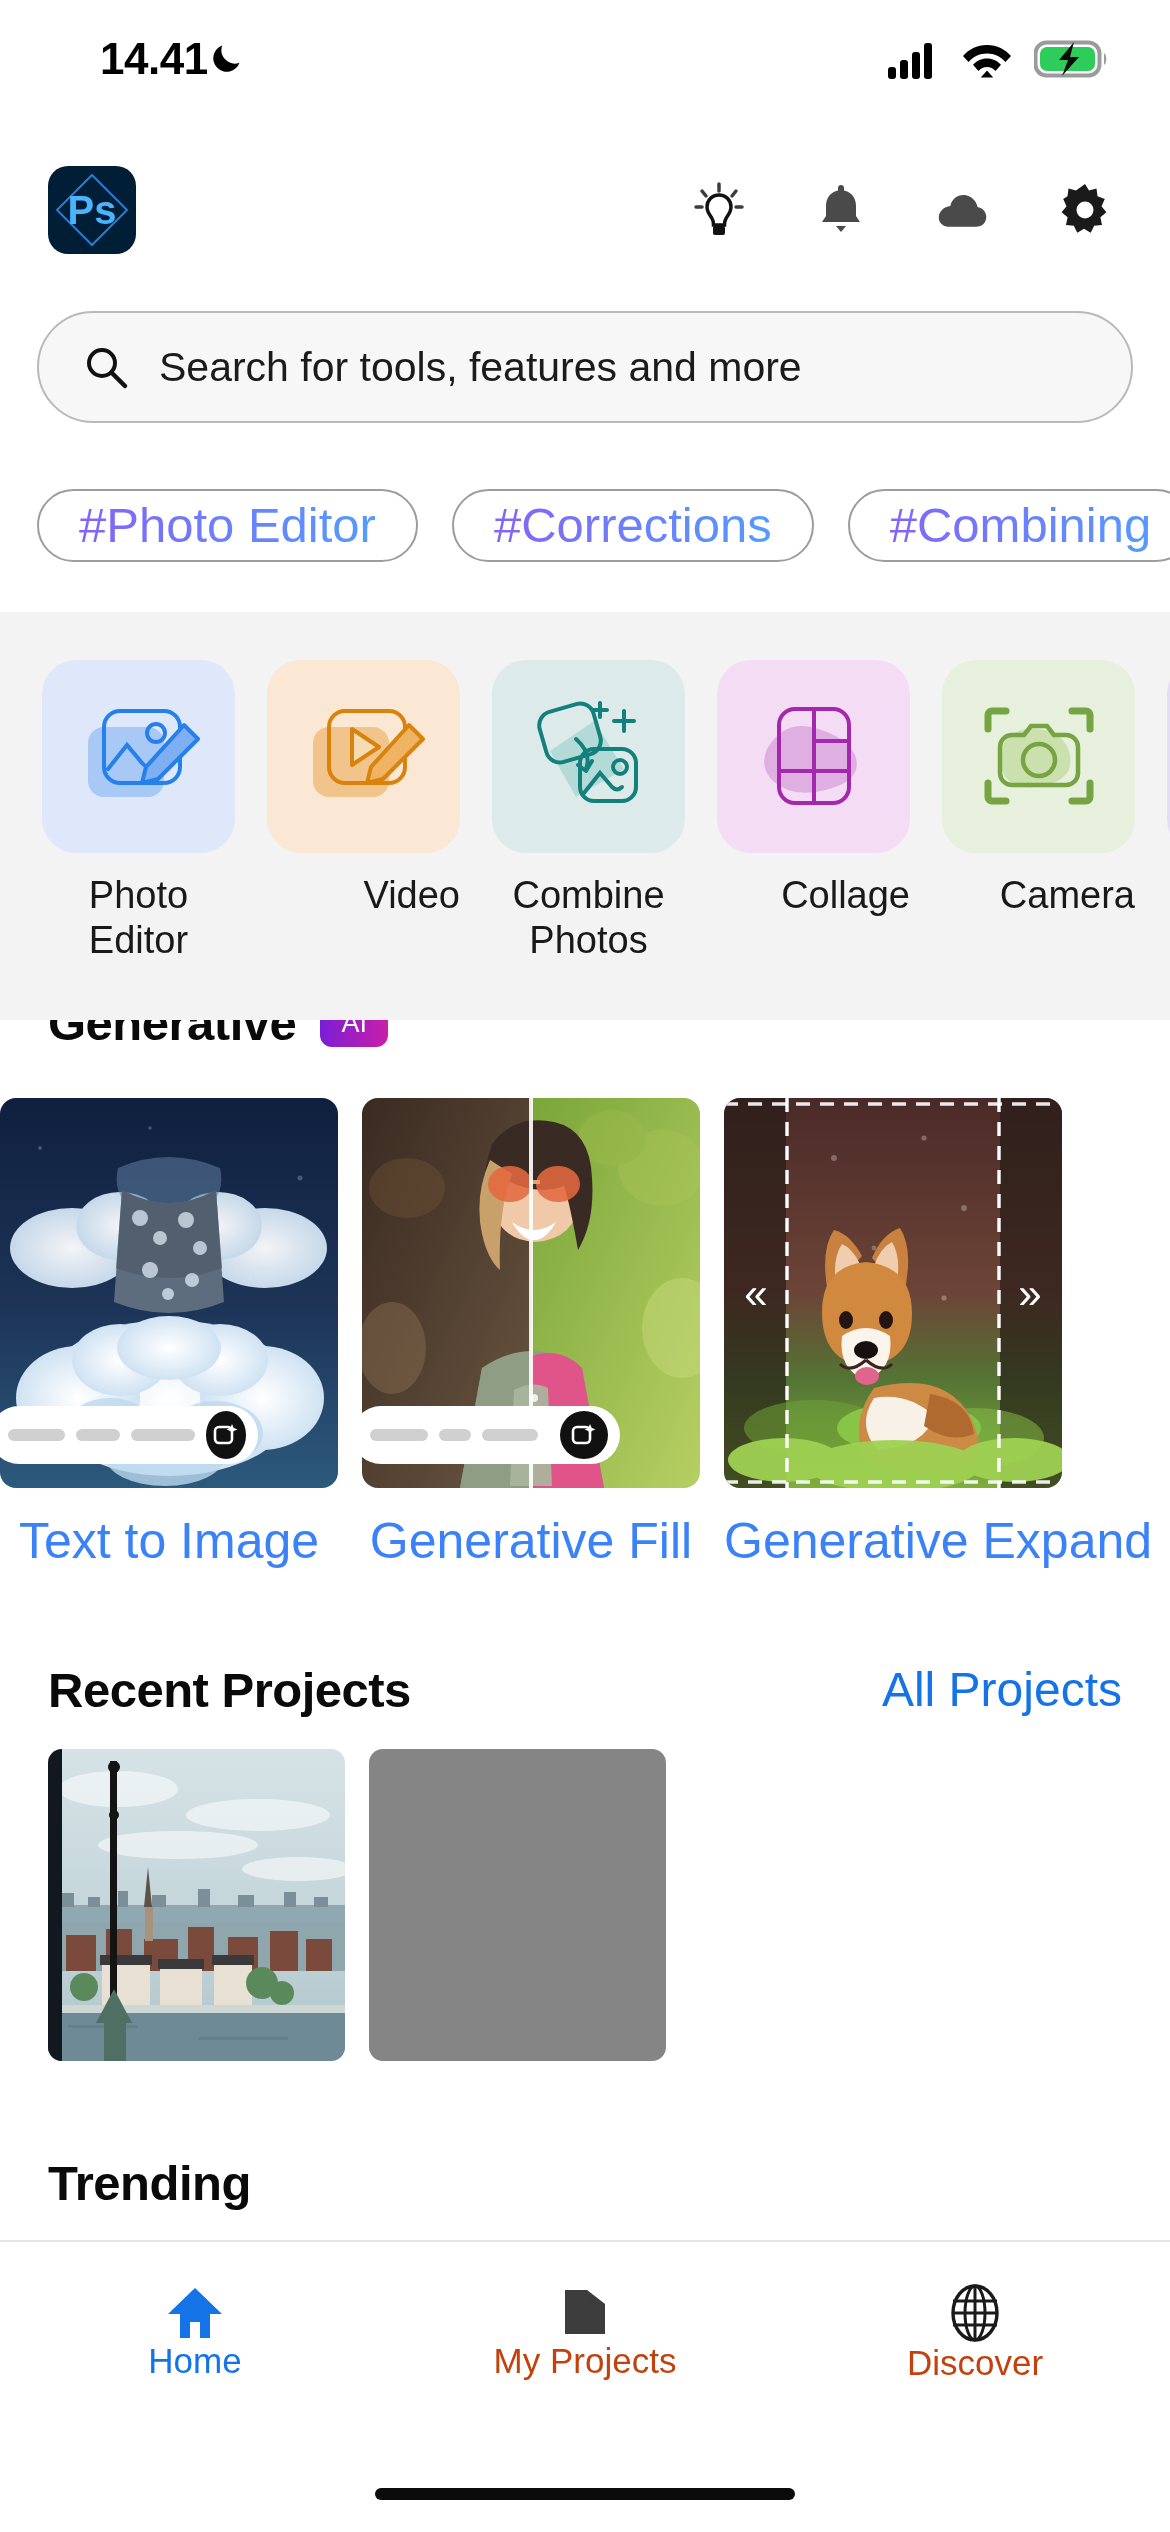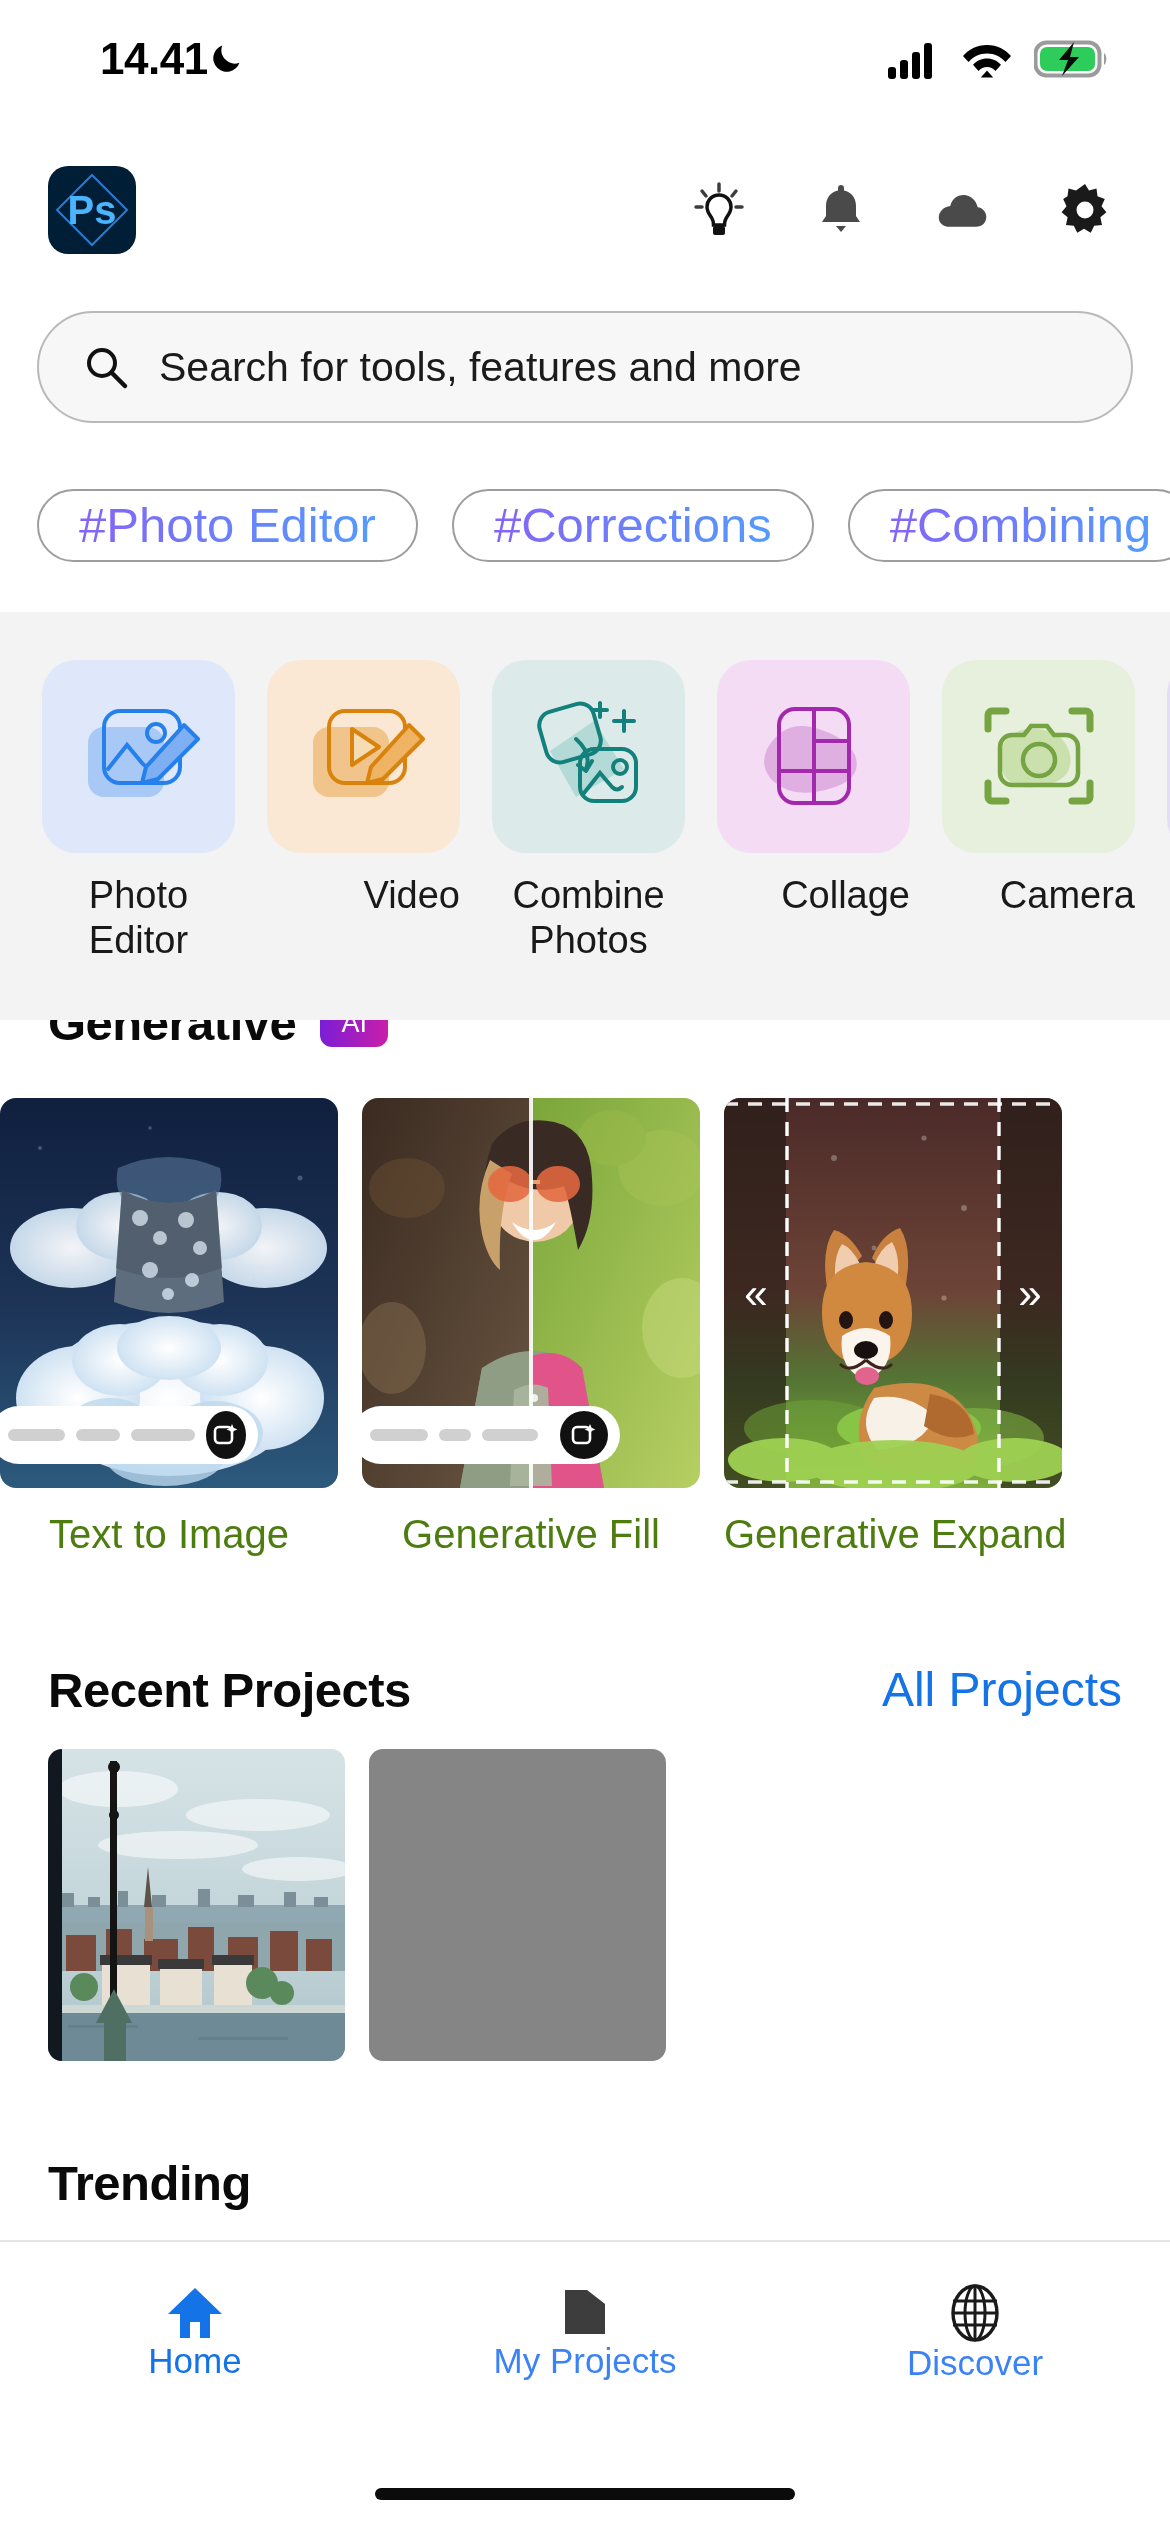--- a/index.html
+++ b/index.html
@@ -82,21 +82,21 @@
     width: 68px; height: 48px; border-radius: 12px;
     background: linear-gradient(90deg,#7a1ed6 0%,#c91fa8 100%);
     color: #fff; font-size: 27px; display: flex; align-items: center; justify-content: center;
   }
   .gen-row { position: absolute; top: 1098px; left: 0; display: flex; gap: 24px; padding-left: 0; }
   .gen-card { display: flex; flex-direction: column; }
   .gen-thumb {
     width: 338px; height: 390px; border-radius: 16px; position: relative; overflow: hidden;
   }
   .gen-label {
-    margin-top: 24px; font-size: 40px; color: #4d7c0f; text-align: center;
+    margin-top: 24px; font-size: 50px; color: #3b82f6; text-align: center;
   }
   .prompt-bar {
     position: absolute; left: -10px; bottom: 24px; width: 268px; height: 58px;
     background: #fff; border-radius: 34px; display: flex; align-items: center;
     padding: 0 12px 0 18px; gap: 11px;
   }
   .pbar { height: 12px; border-radius: 6px; background: #d0d0d0; }
   .pbtn {
     width: 48px; height: 48px; border-radius: 50%; background: #111;
     display: flex; align-items: center; justify-content: center; margin-left: auto;
@@ -120,21 +120,21 @@
 
   
   .bottomnav {
     position: absolute; bottom: 0; left: 0; width: 1170px; height: 292px;
     background: #fff; border-top: 2px solid #e6e6e6;
     display: flex; align-items: flex-start; padding-top: 42px;
   }
   .navitem {
     flex: 1; display: flex; flex-direction: column; align-items: center; gap: 1px;
   }
-  .navlabel { font-size: 35px; color: #3b82f6; }
+  .navlabel { font-size: 35px; color: #c2410c; }
   .navlabel.active { color: #1473e6; }
   .homebar {
     position: absolute; bottom: 32px; left: 50%; transform: translateX(-50%);
     width: 420px; height: 12px; border-radius: 6px; background: #0b0b0b;
   }
 </style>
 </head>
 <body>
 
 <div class="screen">

